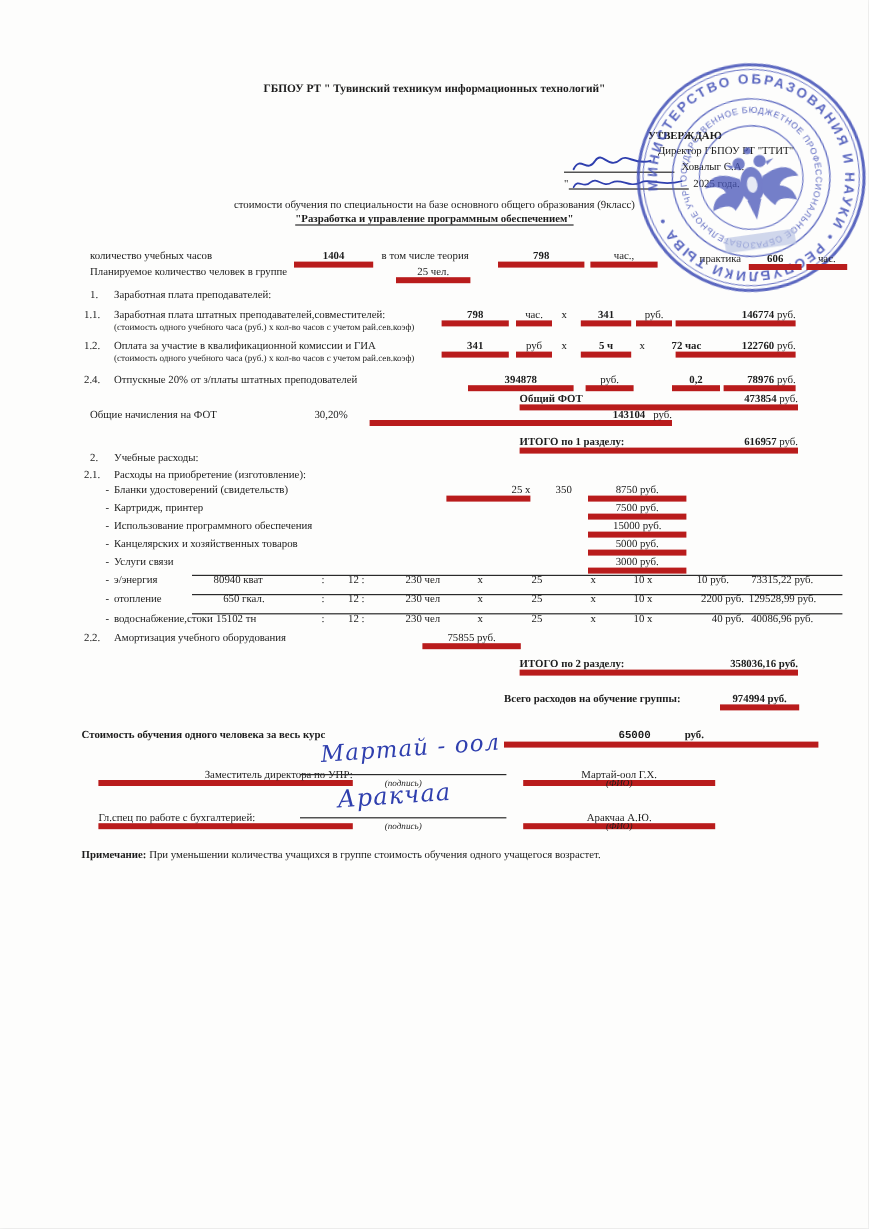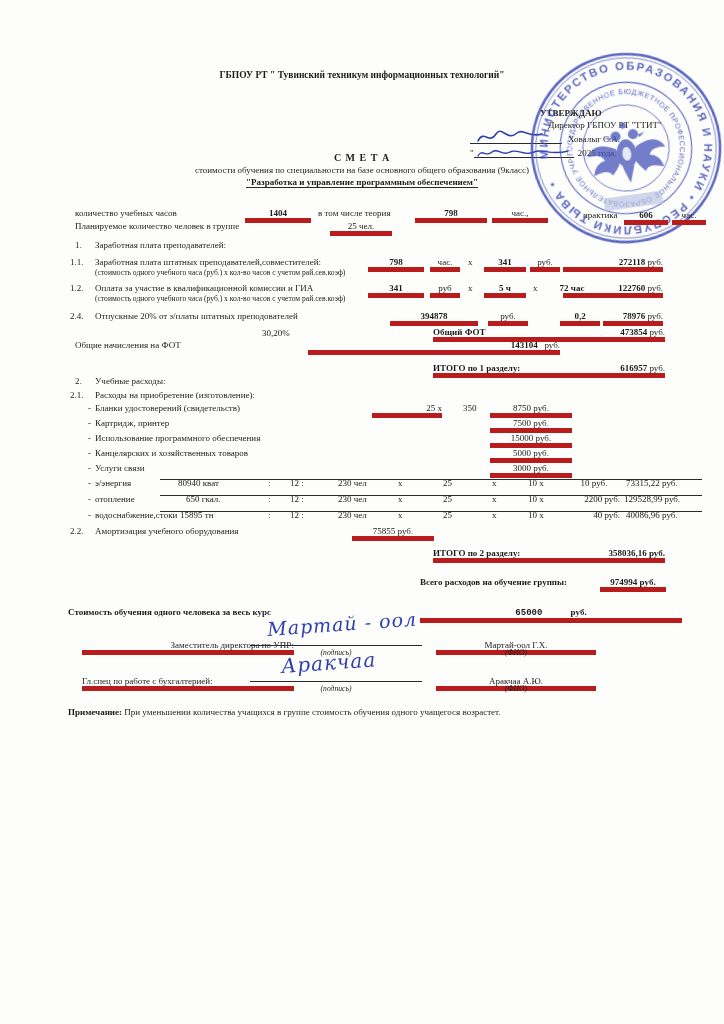--- a/index.html
+++ b/index.html
@@ -77,21 +77,20 @@
         <path d="M114 88 l7 -2 -6 5 z"></path>
         <circle cx="100" cy="77" r="3"></circle>
         <path d="M90 100 Q68 88 60 104 Q74 102 77 110 Q66 112 64 124 Q79 118 83 126 Q90 119 93 112 Z"></path>
         <path d="M110 100 Q132 88 140 104 Q126 102 123 110 Q134 112 136 124 Q121 118 117 126 Q110 119 107 112 Z"></path>
         <path d="M94 119 L100 136 L106 119 Z"></path>
         <ellipse cx="100" cy="106" rx="4.5" ry="7" fill="#dfe4f4"></ellipse>
       </g>
     </svg>
   </div>
 
-  <div class="L b ctr" style="top:152px;font-size:10px;letter-spacing:1px;">С М Е Т А</div>
   <div class="L ctr" style="top:165px;">стоимости обучения по специальности на базе основного общего образования (9класс)</div>
   <div class="L ctr" style="top:177px;">
     <span class="b u">"Разработка и управление программным обеспечением"</span>
   </div>
 
   <div class="L" style="top:208px;left:75px;">количество учебных часов</div>
   <div class="cell b" style="top:208px;left:245px;width:66px;">1404</div>
   <div class="L" style="top:208px;left:318px;">в том числе теория</div>
   <div class="cell b" style="top:208px;left:415px;width:72px;">798</div>
   <div class="cell" style="top:208px;left:492px;width:56px;">час.,</div>
@@ -106,21 +105,21 @@
   <div class="L" style="top:240px;left:95px;">Заработная плата преподавателей:</div>
 
   <div class="L" style="top:257px;left:70px;">1.1.</div>
   <div class="L" style="top:257px;left:95px;">Заработная плата штатных преподавателей,совместителей:</div>
   <div class="cell b" style="top:257px;left:368px;width:56px;">798</div>
   <div class="cell" style="top:257px;left:430px;width:30px;">час.</div>
   <div class="L" style="top:257px;left:468px;">х</div>
   <div class="cell b" style="top:257px;left:484px;width:42px;">341</div>
   <div class="cell" style="top:257px;left:530px;width:30px;">руб.</div>
   <div class="cell" style="top:257px;left:563px;width:100px;text-align:right;">
-    <span class="b">272118</span>
+    <span class="b">146774</span>
     <span>руб.</span>
   </div>
   <div class="L sm" style="top:268px;left:95px;">(стоимость одного учебного часа (руб.) х кол-во часов с учетом рай.сев.коэф)</div>
 
   <div class="L" style="top:283px;left:70px;">1.2.</div>
   <div class="L" style="top:283px;left:95px;">Оплата за участие в квалификационной комиссии и ГИА</div>
   <div class="cell b" style="top:283px;left:368px;width:56px;">341</div>
   <div class="cell" style="top:283px;left:430px;width:30px;">руб</div>
   <div class="L" style="top:283px;left:468px;">х</div>
   <div class="cell b" style="top:283px;left:484px;width:42px;">5 ч</div>
@@ -144,21 +143,21 @@
 
   <div class="cell flexrow" style="top:327px;left:433px;width:232px;">
     <span class="b">Общий ФОТ</span>
     <span>
       <span class="b">473854</span>
       <span>руб.</span>
     </span>
   </div>
 
   <div class="L" style="top:340px;left:75px;">Общие начисления на ФОТ</div>
-  <div class="L" style="top:328px;left:262px;text-align:right;">30,20%</div>
+  <div class="L" style="top:340px;left:262px;text-align:right;">30,20%</div>
   <div class="cell flexrow" style="top:340px;left:308px;width:252px;">
     <span></span>
     <span>
       <span class="b">143104</span>
       &nbsp;&nbsp;<span>руб.</span>
     </span>
   </div>
 
   <div class="cell flexrow" style="top:363px;left:433px;width:232px;">
     <span class="b">ИТОГО по 1 разделу:</span>
@@ -219,21 +218,21 @@
   <div class="L" style="top:494px;left:398px;">х</div>
   <div class="L" style="top:494px;left:443px;">25</div>
   <div class="L" style="top:494px;left:492px;">х</div>
   <div class="L" style="top:494px;left:528px;">10 х</div>
   <div class="L" style="top:494px;left:560px;width:60px;text-align:right;">2200 руб.</div>
   <div class="L" style="top:494px;left:624px;">129528,99 руб.</div>
 
   <div class="L" style="top:510px;left:88px;">-</div>
   <div class="L" style="top:510px;left:95px;">водоснабжение,стоки</div>
   <div class="line" style="top:510px;left:160px;width:542px;"></div>
-  <div class="L" style="top:510px;left:180px;">15895 тн</div>
+  <div class="L" style="top:510px;left:180px;">15102 тн</div>
   <div class="L" style="top:510px;left:268px;">:</div>
   <div class="L" style="top:510px;left:290px;">12 :</div>
   <div class="L" style="top:510px;left:338px;">230 чел</div>
   <div class="L" style="top:510px;left:398px;">х</div>
   <div class="L" style="top:510px;left:443px;">25</div>
   <div class="L" style="top:510px;left:492px;">х</div>
   <div class="L" style="top:510px;left:528px;">10 х</div>
   <div class="L" style="top:510px;left:568px;width:52px;text-align:right;">40 руб.</div>
   <div class="L" style="top:510px;left:626px;">40086,96 руб.</div>
 

